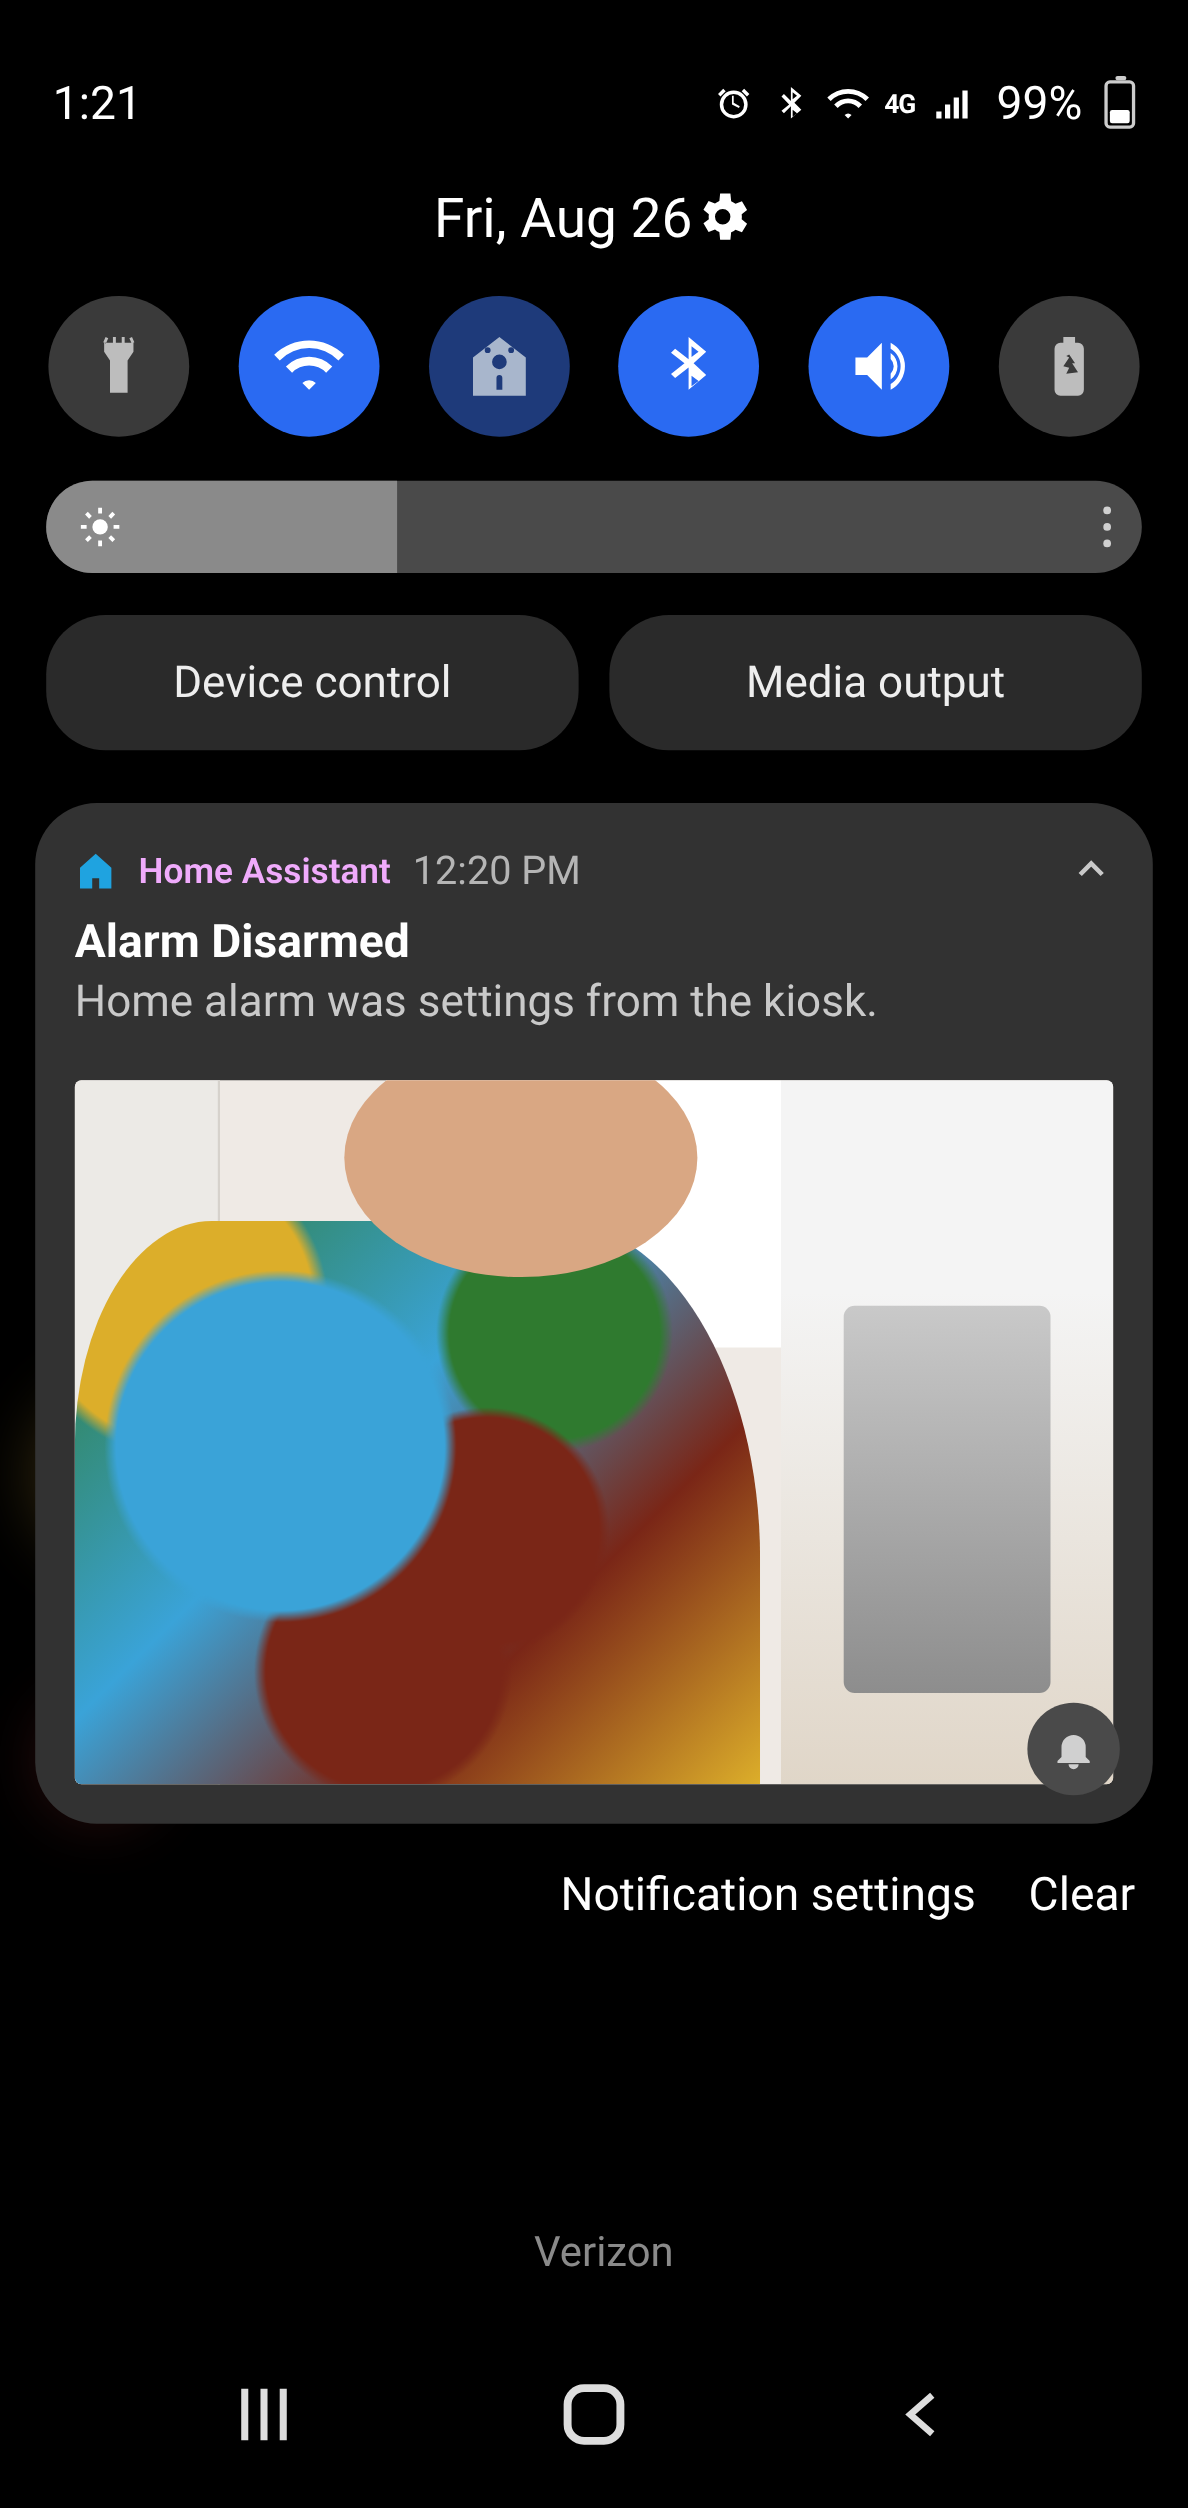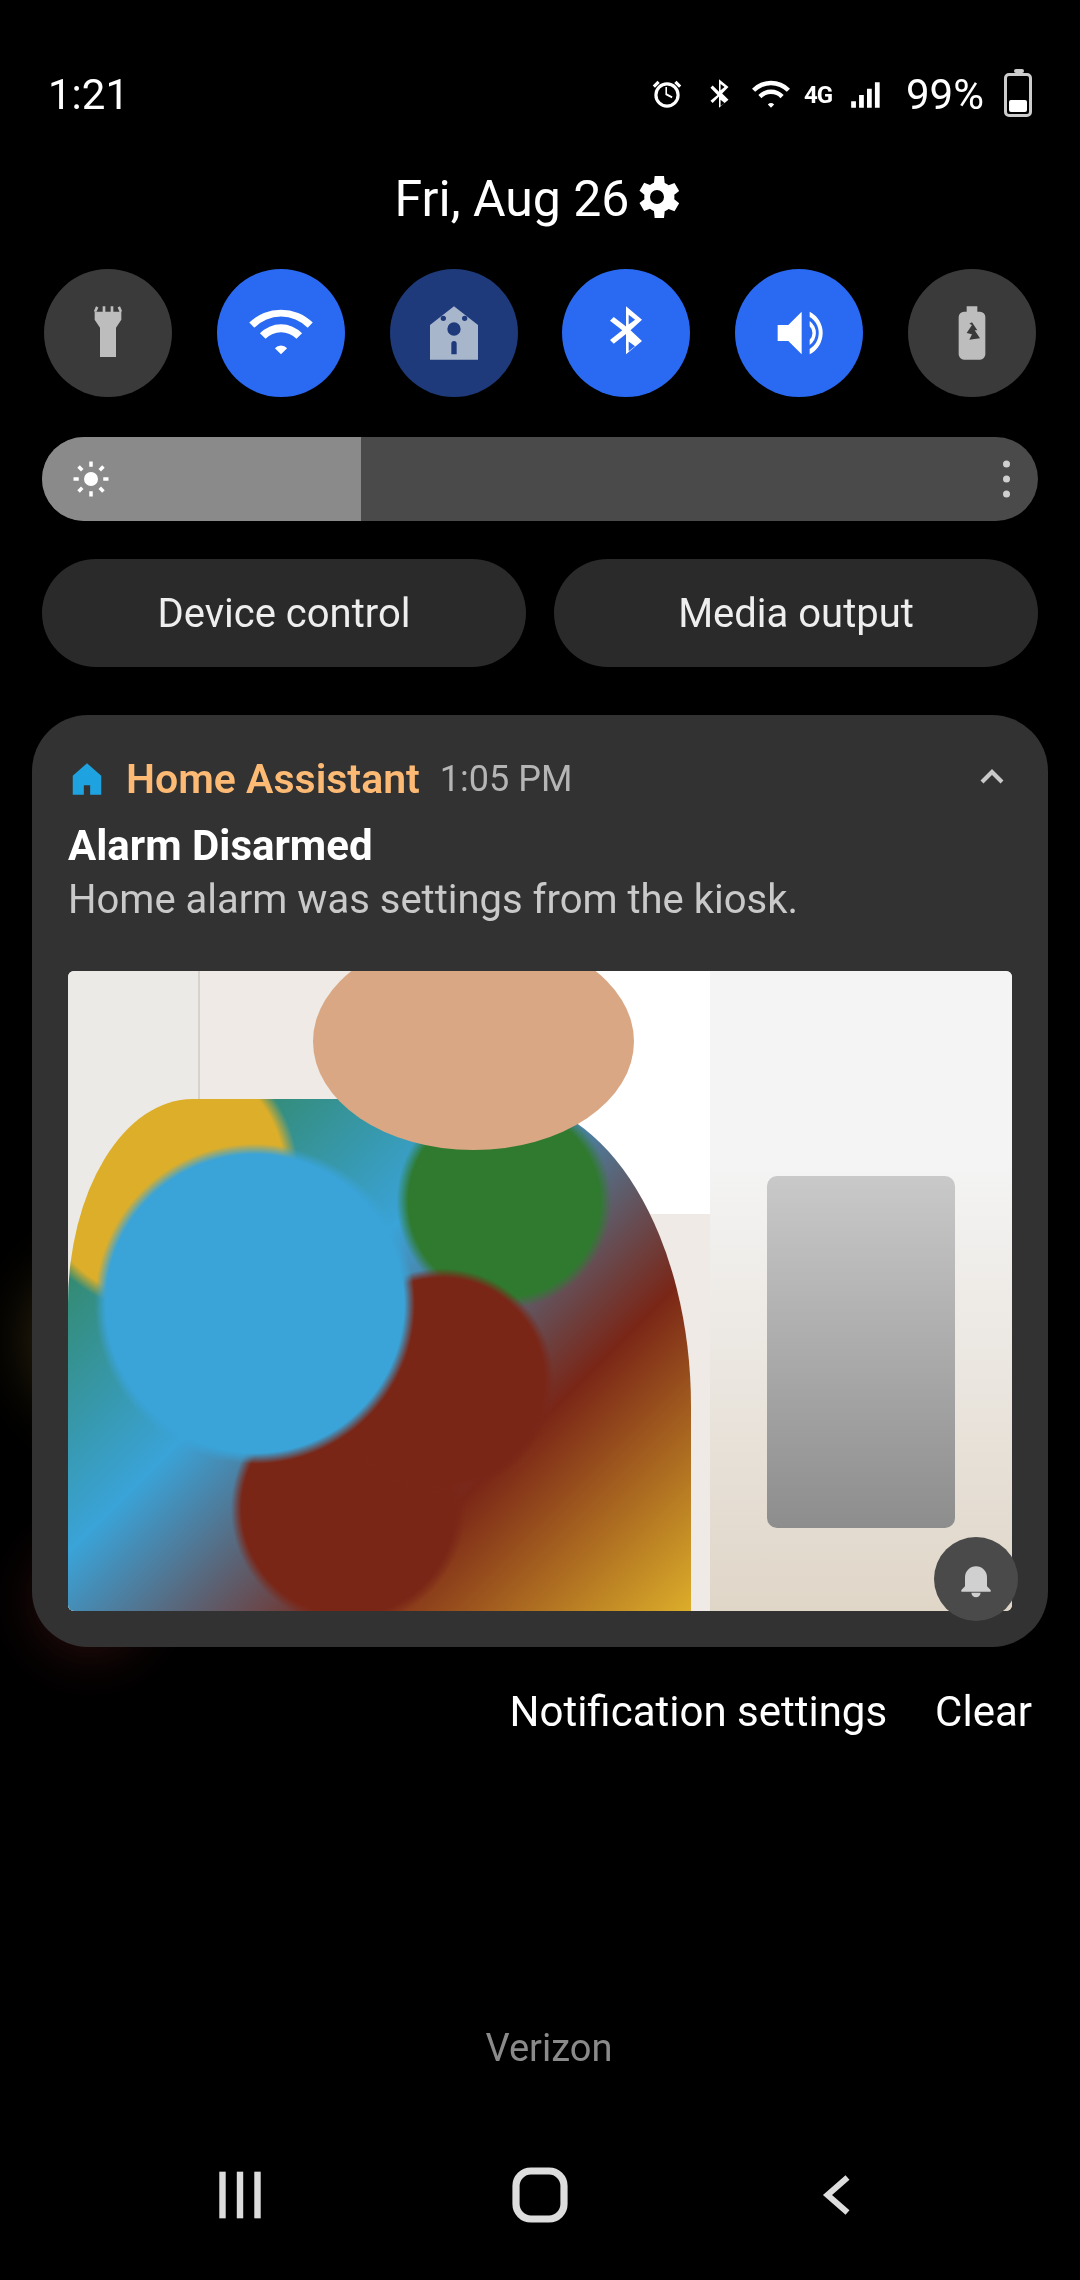--- a/index.html
+++ b/index.html
@@ -78,40 +78,40 @@
     position:absolute; right:28px; top:50%; transform:translateY(-50%);
     display:flex; flex-direction:column; gap:8px;
   }
   .brightness-more span { width:7px; height:7px; background:#d0d0d0; border-radius:50%; }
 
   
   .chips {
     display:flex; gap:28px; padding: 38px 42px 0 42px;
   }
   .chip {
-    flex:1; height: 108px; background:#2a2a2a; border-radius:54px;
+    flex:1; height: 123px; background:#2a2a2a; border-radius:54px;
     display:flex; align-items:center; justify-content:center;
     font-size: 40px; color:#eee;
   }
 
   
   .card {
     margin: 48px 32px 0 32px;
     background: #323232;
     border-radius: 56px;
     padding: 40px 36px 36px 36px;
     position: relative;
   }
   .card-head {
     display:flex; align-items:center; gap:20px;
   }
   .card-head .app-icon {
     width:38px; height:38px;
   }
-  .card-head .app-name { font-size:41px; font-weight:600; color:#fdba74; }
+  .card-head .app-name { font-size:32px; font-weight:600; color:#f0abfc; }
   .card-head .app-time { font-size:36px; color:#b5b5b5; }
   .card-head .chev { margin-left:auto; }
   .card-title { margin-top:18px; font-size:42px; font-weight:700; }
   .card-body  { margin-top:6px; font-size:40px; color:#c9c9c9; }
 
   
   .cam {
     margin-top: 48px;
     width: 100%;
     height: 640px;
@@ -281,21 +281,21 @@
 </div>
 
 <div class="card">
   <div class="card-head">
     <span class="app-icon">
       <svg viewBox="0 0 24 24" fill="#1fa3e0">
           <path d="M12 2L3 10v12h7v-6h4v6h7V10z"></path>
         </svg>
     </span>
     <span class="app-name">Home Assistant</span>
-    <span class="app-time">1:05 PM</span>
+    <span class="app-time">12:20 PM</span>
     <span class="chev">
       <svg width="40" height="40" viewBox="0 0 24 24" fill="none" stroke="#c9c9c9" stroke-width="2.5">
           <polyline points="6 15 12 9 18 15"></polyline>
         </svg>
     </span>
   </div>
   <div class="card-title">Alarm Disarmed</div>
   <div class="card-body">Home alarm was settings from the kiosk.</div>
 
   <div class="cam">

